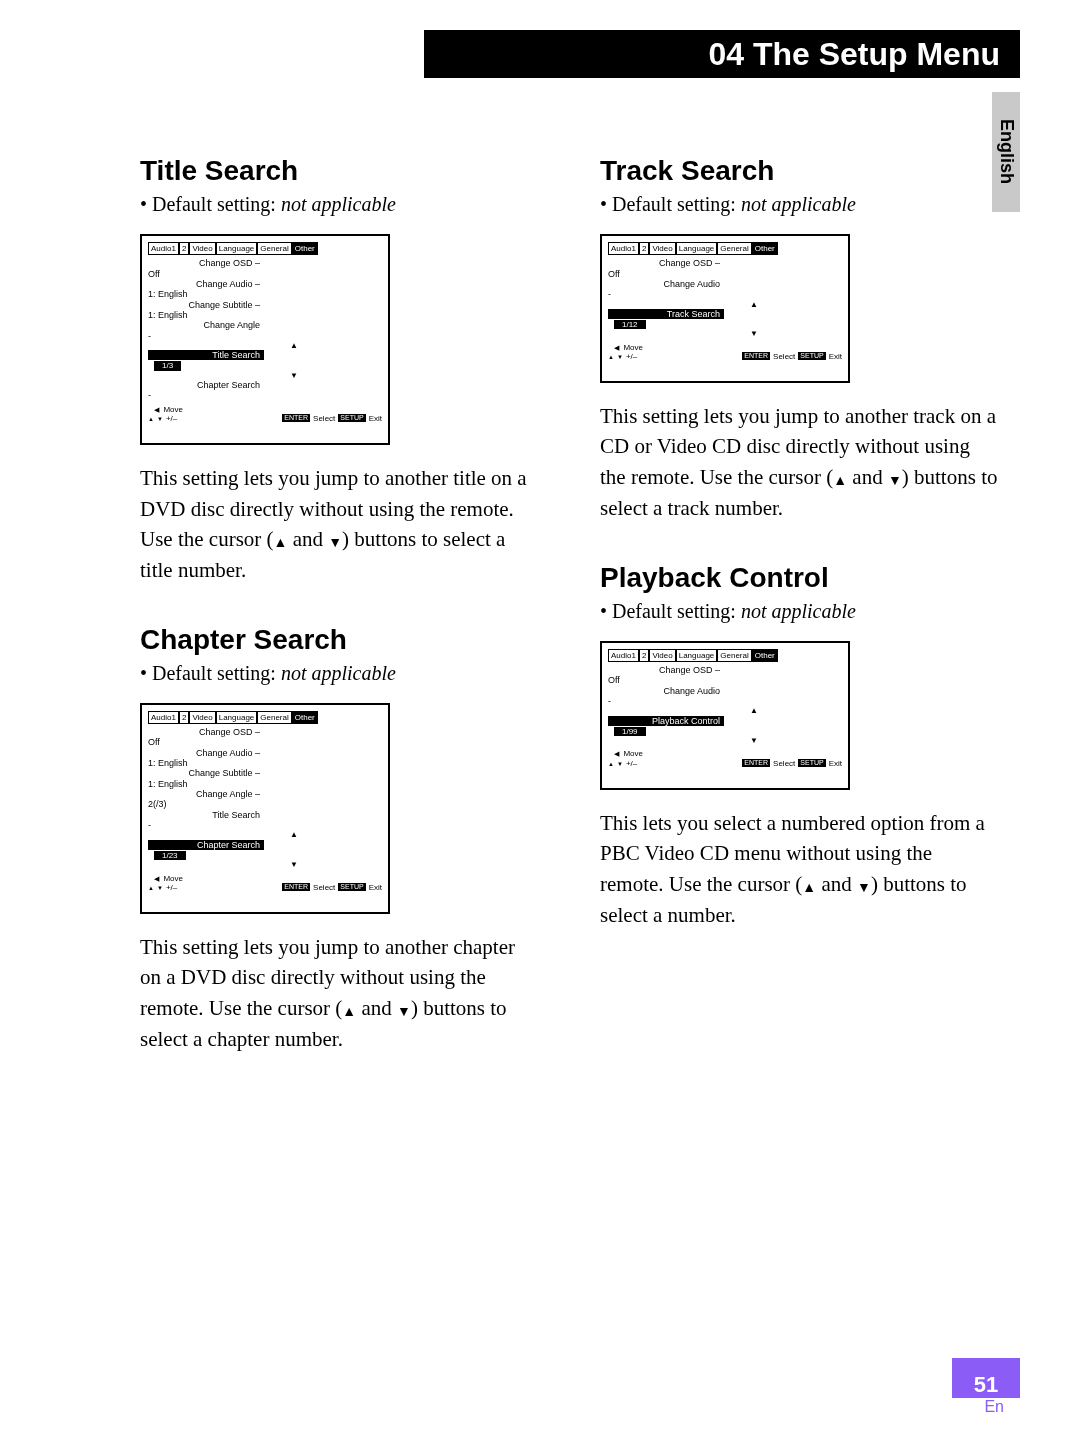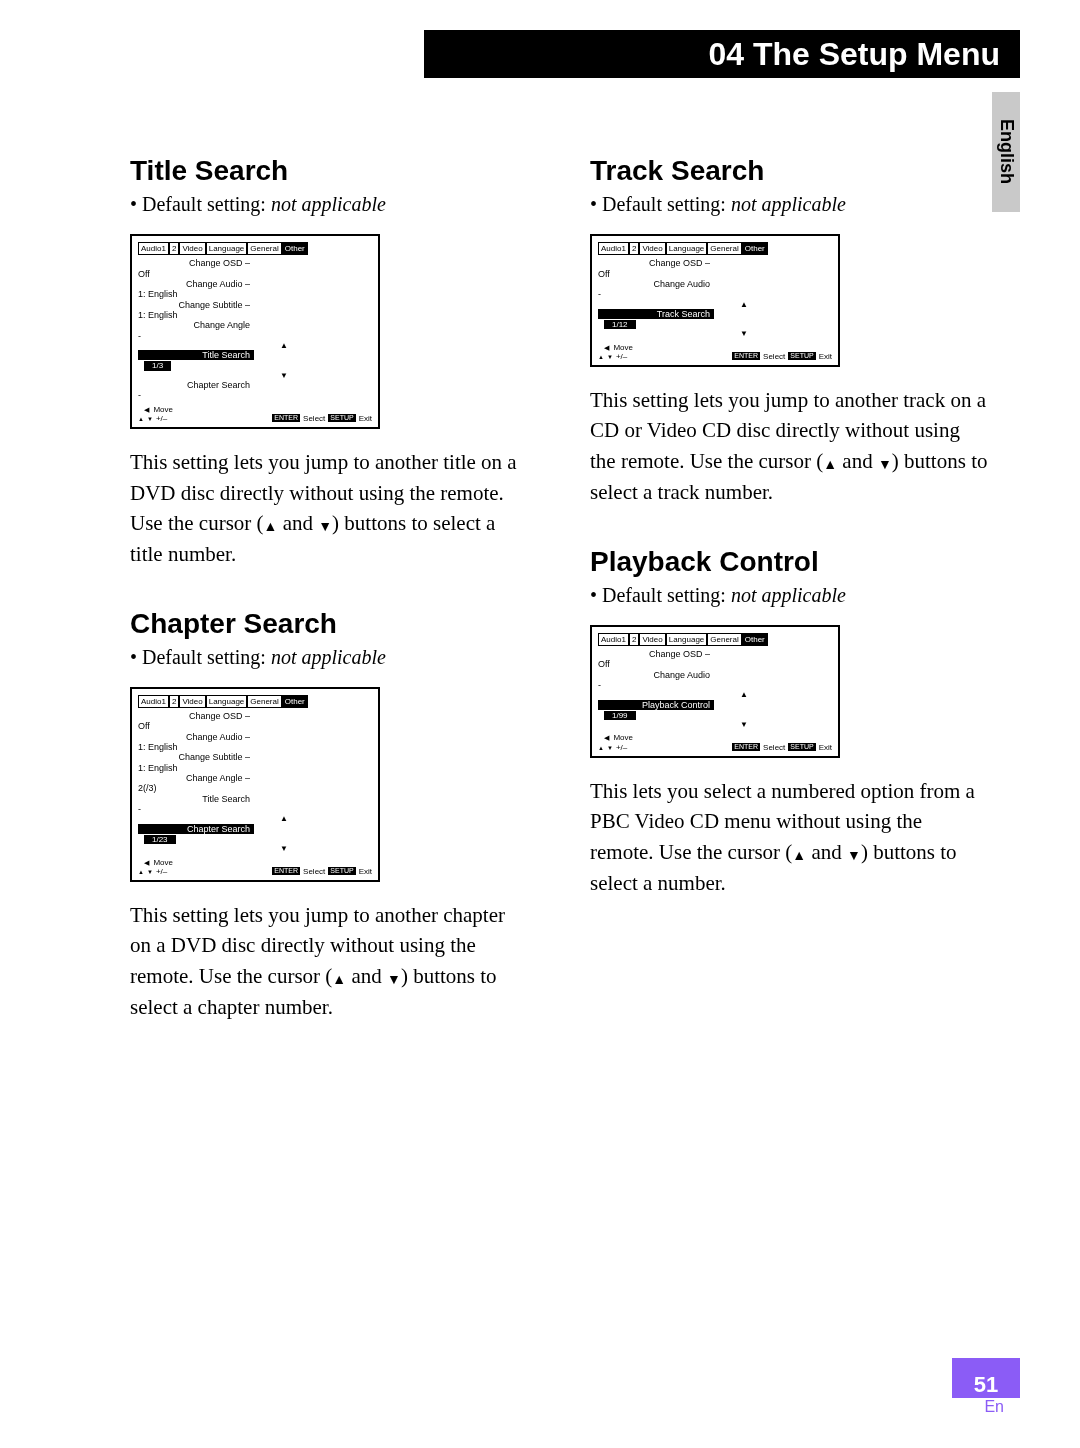--- a/index.html
+++ b/index.html
@@ -10,34 +10,34 @@
     background: #000; color: #fff; display: flex; align-items: center; justify-content: flex-end;
     padding-right: 20px; font-family: Arial, Helvetica, sans-serif; font-weight: bold; font-size: 32px;
   }
   .side-tab {
     position: absolute; top: 92px; right: 60px; width: 28px; height: 120px; background: #c9c9c9;
     display: flex; align-items: center; justify-content: center;
   }
   .side-tab-text {
     writing-mode: vertical-rl; font-family: Arial, Helvetica, sans-serif; font-weight: bold; font-size: 18px; color: #000;
   }
-  .columns { position: absolute; top: 155px; left: 130px; width: 870px; display: flex; gap: 60px; }
+  .columns { position: absolute; top: 155px; left: 130px; width: 870px; display: flex; gap: 60px; justify-content: flex-end; }
   .col { width: 400px; }
   h2 { font-family: Arial, Helvetica, sans-serif; font-weight: bold; font-size: 28px; margin-bottom: 6px; }
   .subtitle-row { margin-bottom: 18px; font-size: 20px; }
   .subtitle-row .label::before { content: "• "; }
   .italic { font-style: italic; }
   .body { font-size: 21px; line-height: 1.45; margin-top: 18px; margin-bottom: 38px; }
   .tri-up, .tri-down { display: inline-block; vertical-align: -1px; }
   .tri-up::before { content: "▲"; font-size: 14px; }
   .tri-down::before { content: "▼"; font-size: 14px; }
   
   .osd {
     width: 250px; border: 2px solid #000; font-family: Arial, Helvetica, sans-serif; font-size: 9px;
-    line-height: 1.15; color: #000; background: #fff; padding-bottom: 4px; margin-bottom: 10px;
+    line-height: 1.15; color: #000; background: #fff; padding-bottom: 20px; margin-bottom: 10px;
   }
   .osd-tabs { display: flex; margin: 6px 6px 3px 6px; }
   .osd-tab { border: 1px solid #000; padding: 1px 2px; font-size: 8px; }
   .osd-tab.active { background: #000; color: #fff; }
   .osd-line { display: flex; margin: 0 6px; flex-direction: column; }
   .osd-k { width: 116px; text-align: right; padding-right: 4px; white-space: nowrap; }
   .osd-v { flex: 1; text-align: left; }
   .osd-line.hi .osd-k { background: #000; color: #fff; }
   .osd-line.hi .osd-v { }
   .osd-val-box { display: inline-block; background: #000; color: #fff; padding: 0 8px; margin-left: 6px; font-size: 8px; }

